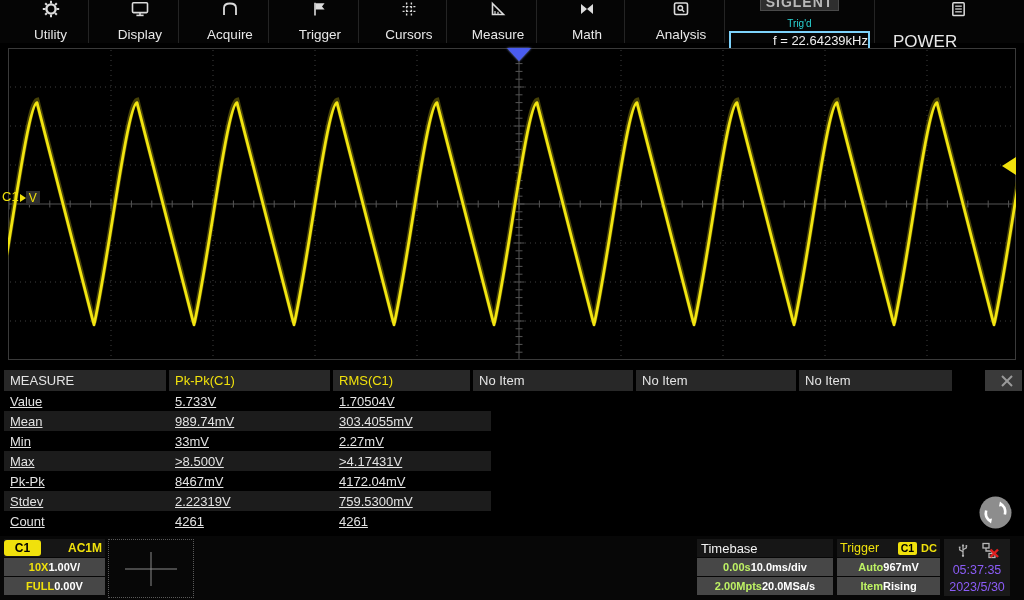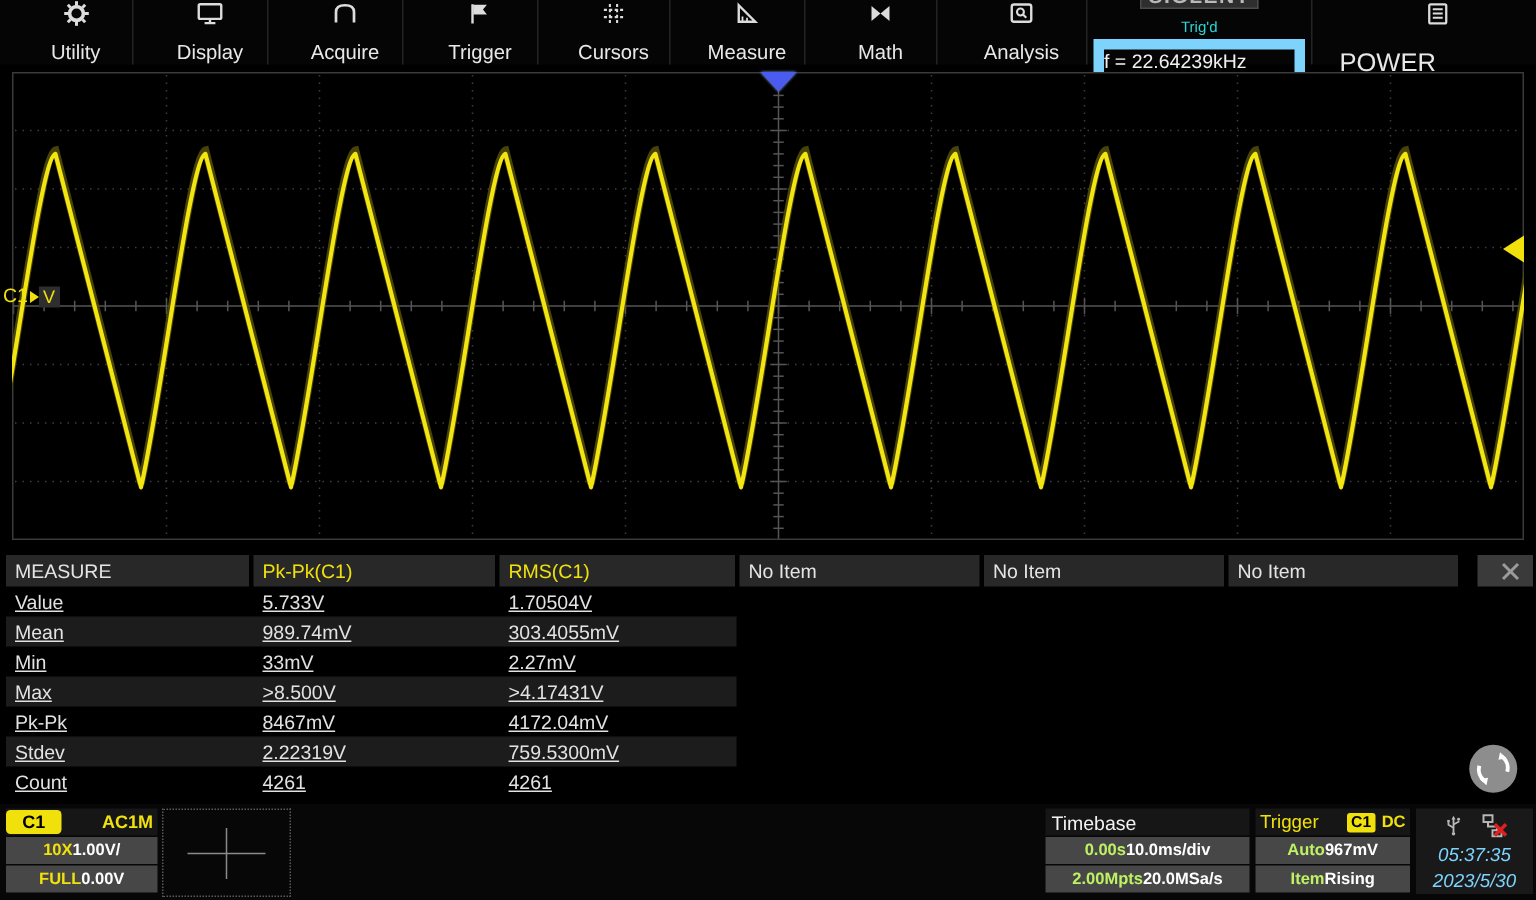--- a/index.html
+++ b/index.html
@@ -10,21 +10,21 @@
   .topbar{position:absolute;top:0;left:0;width:1024px;height:43px;display:flex;background:#050505;}
   .mi{display:flex;align-items:center;gap:9px;padding-left:13px;border-right:1px solid #242424;
       font-size:13.5px;color:#e8e8e8;box-sizing:border-box;flex-direction:column;}
   .mi svg{flex:0 0 auto;}
   .brand{width:150px;border-right:1px solid #242424;display:flex;flex-direction:column;
          justify-content:center;gap:2px;padding:1px 4px;box-sizing:border-box;}
   .brand-top{display:flex;gap:7px;align-items:center;flex-direction:column;}
   .logo{background:#2e2e2e;border:1px solid #4a4a4a;color:#b9b9b9;font-weight:bold;
         font-size:14px;letter-spacing:1px;padding:0 5px;line-height:16px;}
   .trigd{color:#2ad5d5;font-size:10px;}
-  .freq{border:7px solid #7dd3fc;font-size:13px;color:#f0f0f0;text-align:left;line-height:16px;}
+  .freq{border:2px solid #7dd3fc;font-size:13px;color:#f0f0f0;text-align:right;line-height:16px;}
   .pa{flex:1;display:flex;align-items:center;gap:14px;padding-left:18px;font-size:17px;}
 
   
   #scope-svg{position:absolute;left:8px;top:48px;background:#000;}
   .c1marker{position:absolute;left:2px;top:188px;display:flex;align-items:center;
             font-size:13px;color:#f0e10c;z-index:5;}
   .c1marker .tri{width:0;height:0;border-left:6px solid #f0e10c;border-top:4px solid transparent;
             border-bottom:4px solid transparent;margin:3px 0 0 1px;}
   .c1marker .unit{background:#2e2e2e;padding:0 3px;font-size:12px;margin-top:3px;}
   .trigpos{position:absolute;left:507px;top:48px;width:0;height:0;z-index:5;
@@ -60,23 +60,23 @@
   .coup{color:#f0e10c;font-size:12px;font-weight:bold;padding-right:3px;}
   .crossbox{position:absolute;left:108px;top:3px;width:84px;height:57px;border:1px dotted #5a5a5a;}
   .tbw{position:absolute;left:697px;top:3px;width:136px;}
   .tbw .whead{font-size:13px;color:#f2f2f2;padding-left:4px;}
   .trw{position:absolute;left:837px;top:3px;width:103px;}
   .trw .whead{gap:4px;padding:0 3px;font-size:12.5px;}
   .trw .t{color:#f0e10c;}
   .minichip{background:#f0e10c;color:#000;font-size:10.5px;font-weight:bold;border-radius:2px;
         padding:0 3px;line-height:13px;margin-left:auto;}
   .dc{color:#f0e10c;font-size:11px;font-weight:bold;}
-  .statusbox{position:absolute;left:944px;top:3px;width:78px;height:57px;background:#191919;
+  .statusbox{position:absolute;left:944px;top:3px;width:66px;height:57px;background:#191919;
         display:flex;flex-direction:column;align-items:center;justify-content:space-between;
-        padding:2px 0;font-size:12.5px;color:#7dd3fc;box-sizing:border-box;font-style:italic;}
+        padding:2px 0;font-size:12.5px;color:#8b5cf6;box-sizing:border-box;}
   .sticons{display:flex;gap:10px;align-items:center;}
   .spinner{position:absolute;left:978px;top:495px;z-index:6;}
 </style>
 </head>
 <body>
 
 <div class="topbar">
   <div class="mi" style="width:89px">
     <svg width="18" height="18" viewBox="0 0 18 18">
       <circle cx="9" cy="9" r="4.6" fill="none" stroke="#dcdcdc" stroke-width="2.4"></circle>
@@ -287,21 +287,21 @@
   <span class="tri"></span>
   <span class="unit">V</span>
 </div>
 <div class="trigpos"></div>
 <div class="triglev"></div>
 
 <div class="mtable">
   <div class="mhead">
     <div class="mh" style="width:162px">MEASURE</div>
     <div class="mh metric" style="width:161px">Pk-Pk(C1)</div>
-    <div class="mh metric" style="width:157px">RMS(C1)</div>
+    <div class="mh metric" style="width:137px">RMS(C1)</div>
     <div class="mh" style="width:160px">No Item</div>
     <div class="mh" style="width:160px">No Item</div>
     <div class="mh" style="width:153px">No Item</div>
     <div class="mh mclose">
       <svg width="16" height="16" viewBox="0 0 16 16">
         <line x1="3" y1="3" x2="13" y2="13" stroke="#9a9a9a" stroke-width="2"></line>
         <line x1="13" y1="3" x2="3" y2="13" stroke="#9a9a9a" stroke-width="2"></line>
       </svg>
     </div>
   </div>

